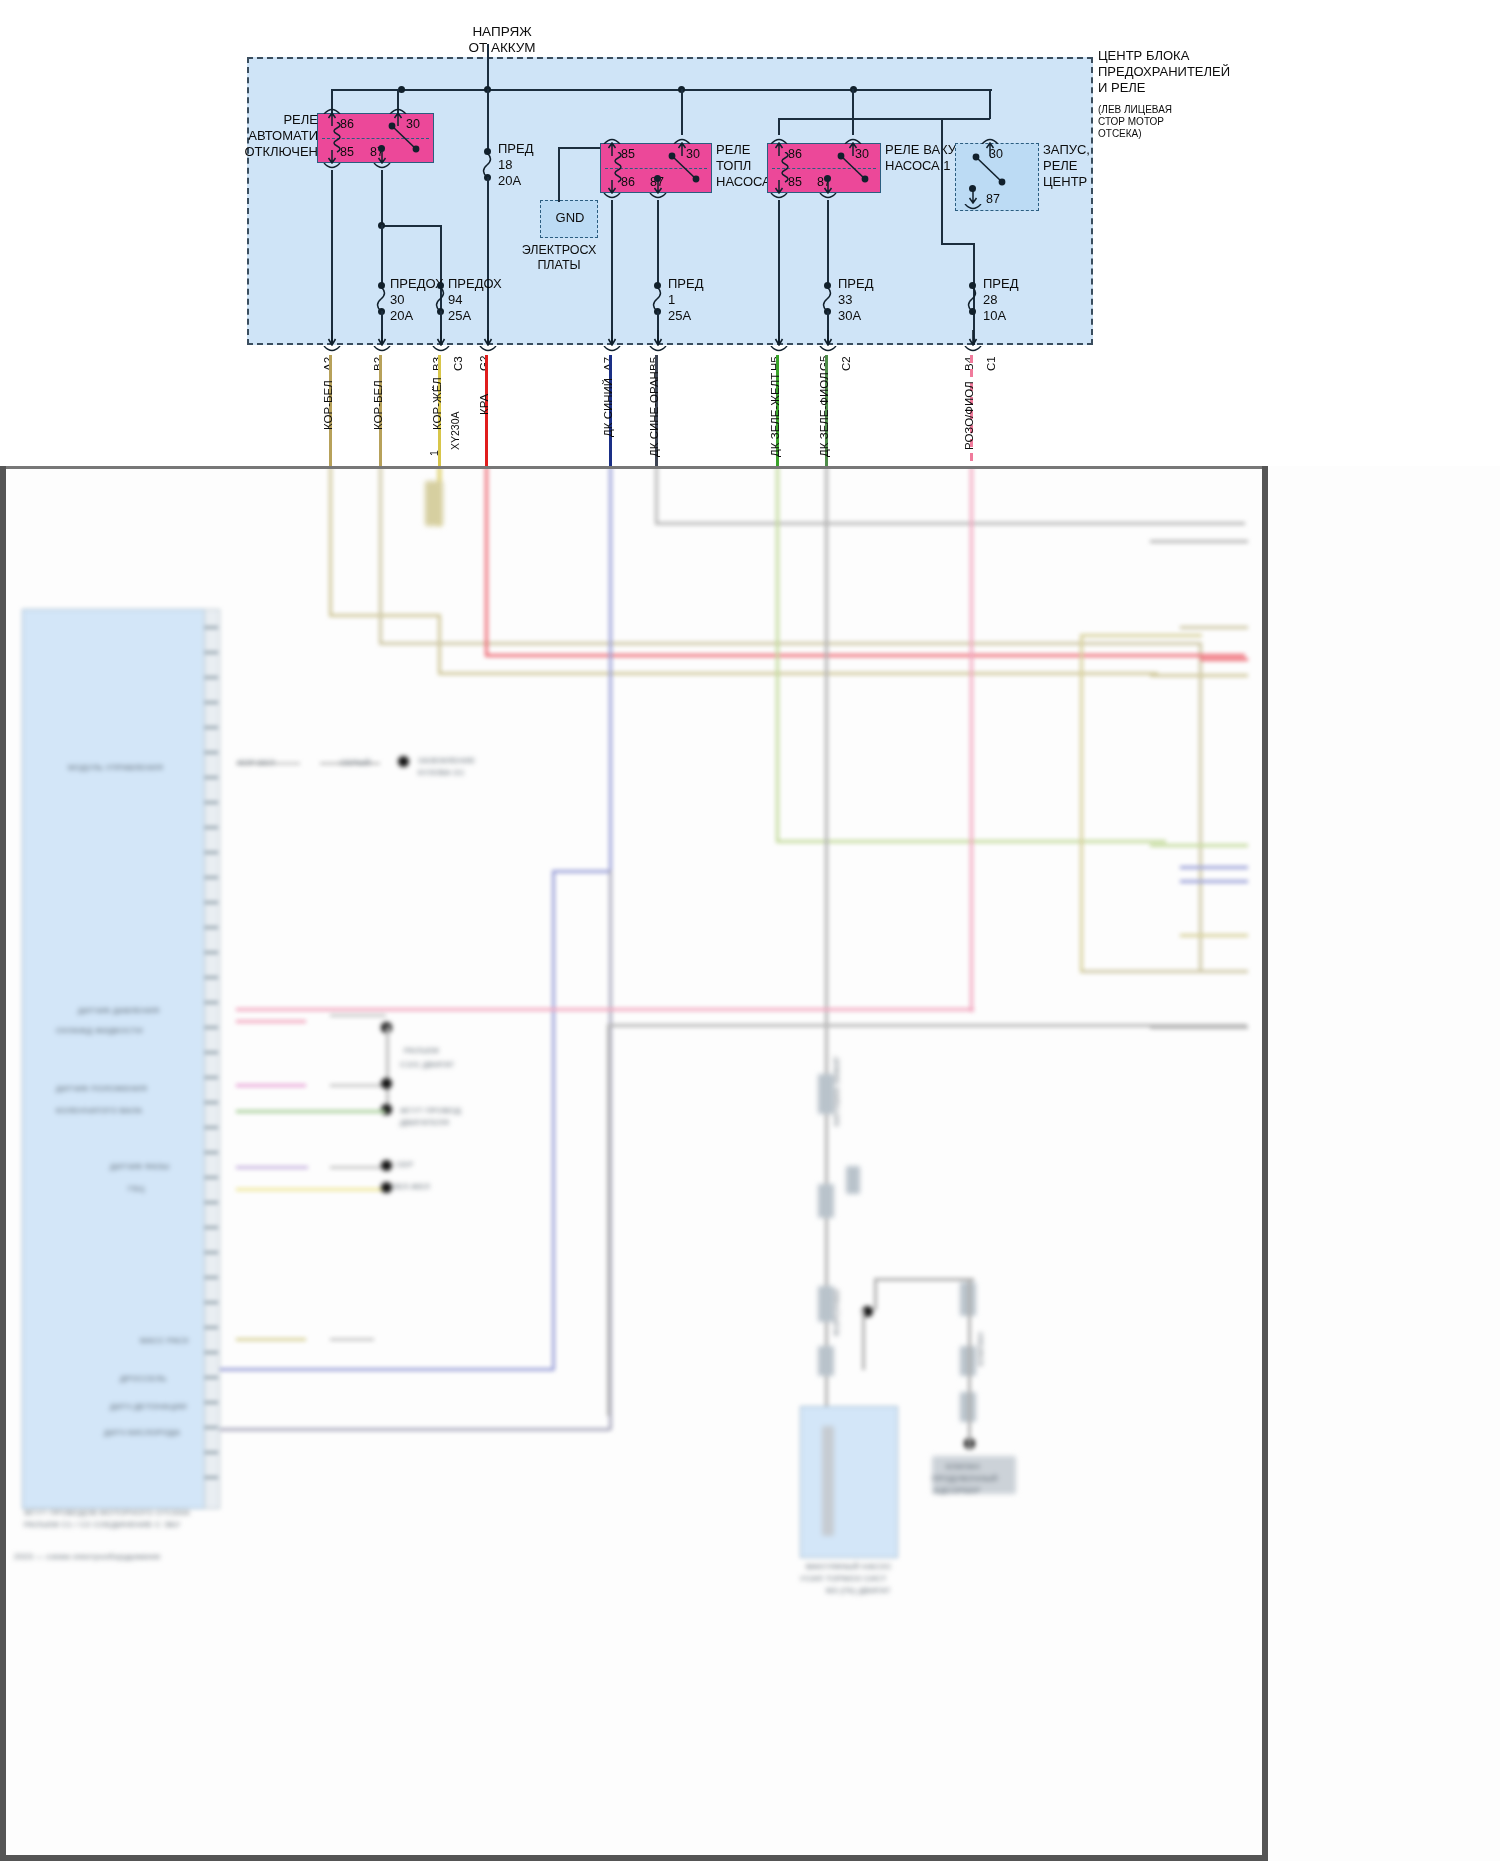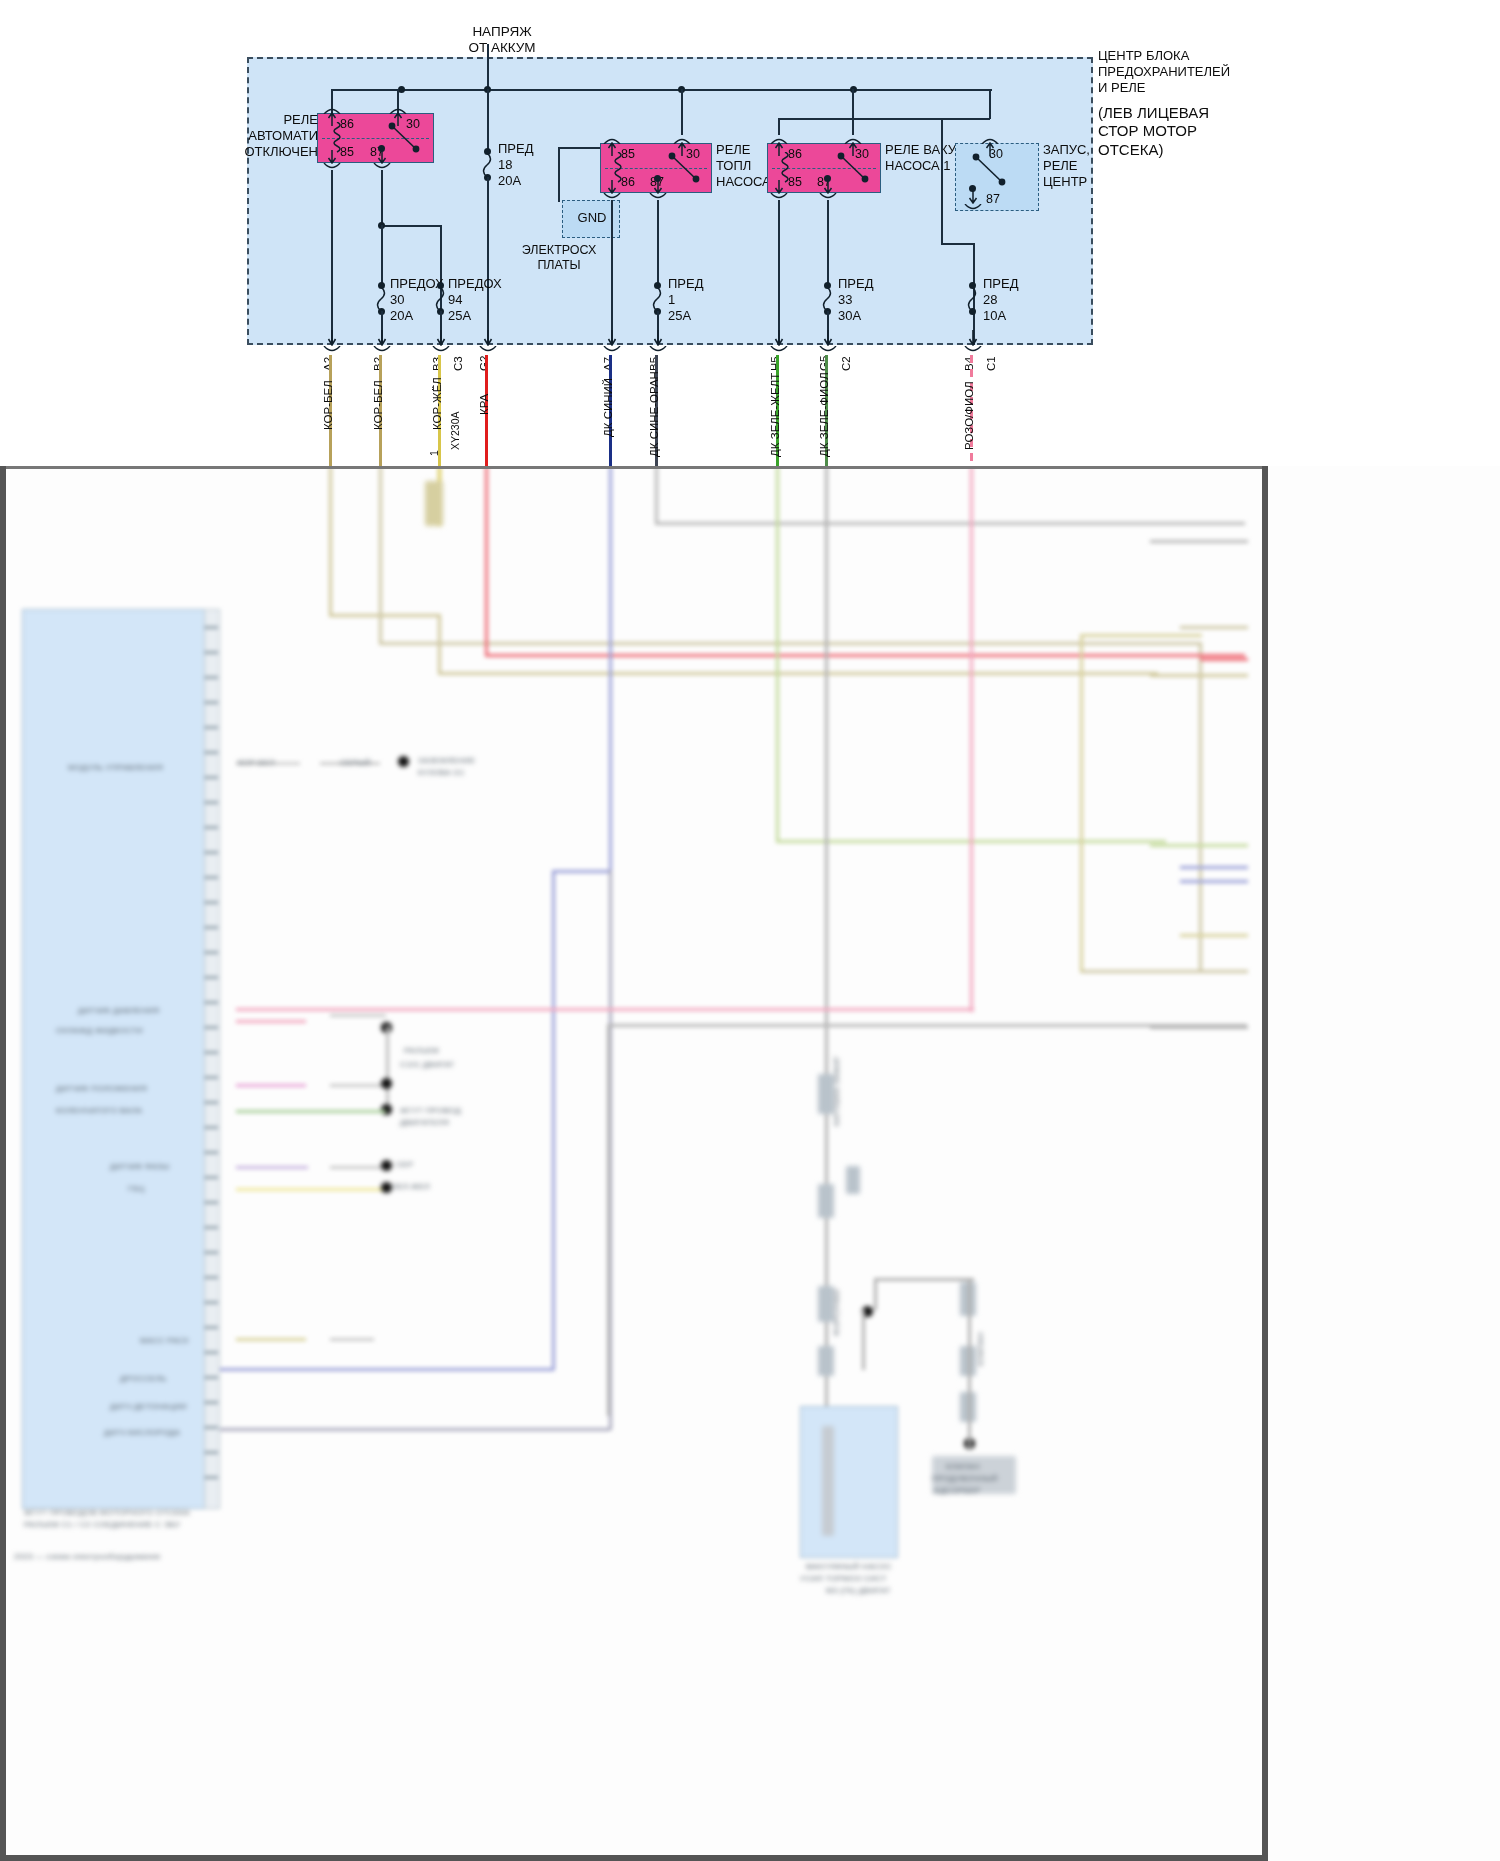--- a/index.html
+++ b/index.html
@@ -65,21 +65,21 @@
 <body>
 
 <div id="root">
 
   <div class="txt c" style="left:432px;top:24px;width:140px;font-size:13.5px;">НАПРЯЖ
 ОТ АККУМ</div>
 
   <div class="txt" style="left:1098px;top:48px;width:200px;font-size:13px;">ЦЕНТР БЛОКА
 ПРЕДОХРАНИТЕЛЕЙ
 И РЕЛЕ</div>
-  <div class="txt" style="left:1098px;top:104px;width:200px;font-size:15px;">(ЛЕВ ЛИЦЕВАЯ
+  <div class="txt" style="left:1098px;top:104px;width:200px;font-size:10px;">(ЛЕВ ЛИЦЕВАЯ
 СТОР МОТОР
 ОТСЕКА)</div>
 
   <div id="fusebox"></div>
 
   <div class="wire wv" style="left:487px;top:44px;height:46px;"></div>
 
   <div class="wire wh" style="left:332px;top:89px;width:660px;"></div>
   <div class="dot" style="left:398px;top:86px;"></div>
   <div class="dot" style="left:484px;top:86px;"></div>
@@ -168,21 +168,21 @@
   <div class="dot" style="left:437px;top:282px;"></div>
   <svg class="fuse" style="left:434px;top:287px;" width="12" height="24">
       <path d="M6 0 q7 6 0 12 q-7 6 0 12" fill="none" stroke="#11202c" stroke-width="1.5"></path>
     </svg>
   <div class="dot" style="left:437px;top:308px;"></div>
   <div class="txt" style="left:448px;top:276px;">ПРЕДОХ</div>
   <div class="txt" style="left:448px;top:292px;">94</div>
   <div class="txt" style="left:448px;top:308px;">25A</div>
   <div class="wire wv" style="left:440px;top:311px;height:34px;"></div>
 
-  <div class="gndbox" style="left:562px;top:200px;width:58px;height:38px;">
+  <div class="gndbox" style="left:540px;top:200px;width:58px;height:38px;">
     <div class="txt c" style="left:0;top:9px;width:58px;font-size:13px;">GND</div>
   </div>
   <div class="txt c" style="left:518px;top:243px;width:82px;font-size:12.5px;">ЭЛЕКТРОСХ
 ПЛАТЫ</div>
   <div class="wire wv" style="left:558px;top:148px;height:54px;"></div>
   <div class="wire wh" style="left:558px;top:147px;width:55px;"></div>
   <div class="wire wv" style="left:611px;top:147px;height:15px;"></div>
 
   <div class="relay" style="left:600px;top:143px;width:112px;height:50px;">
     <div class="relay-dashline"></div>

